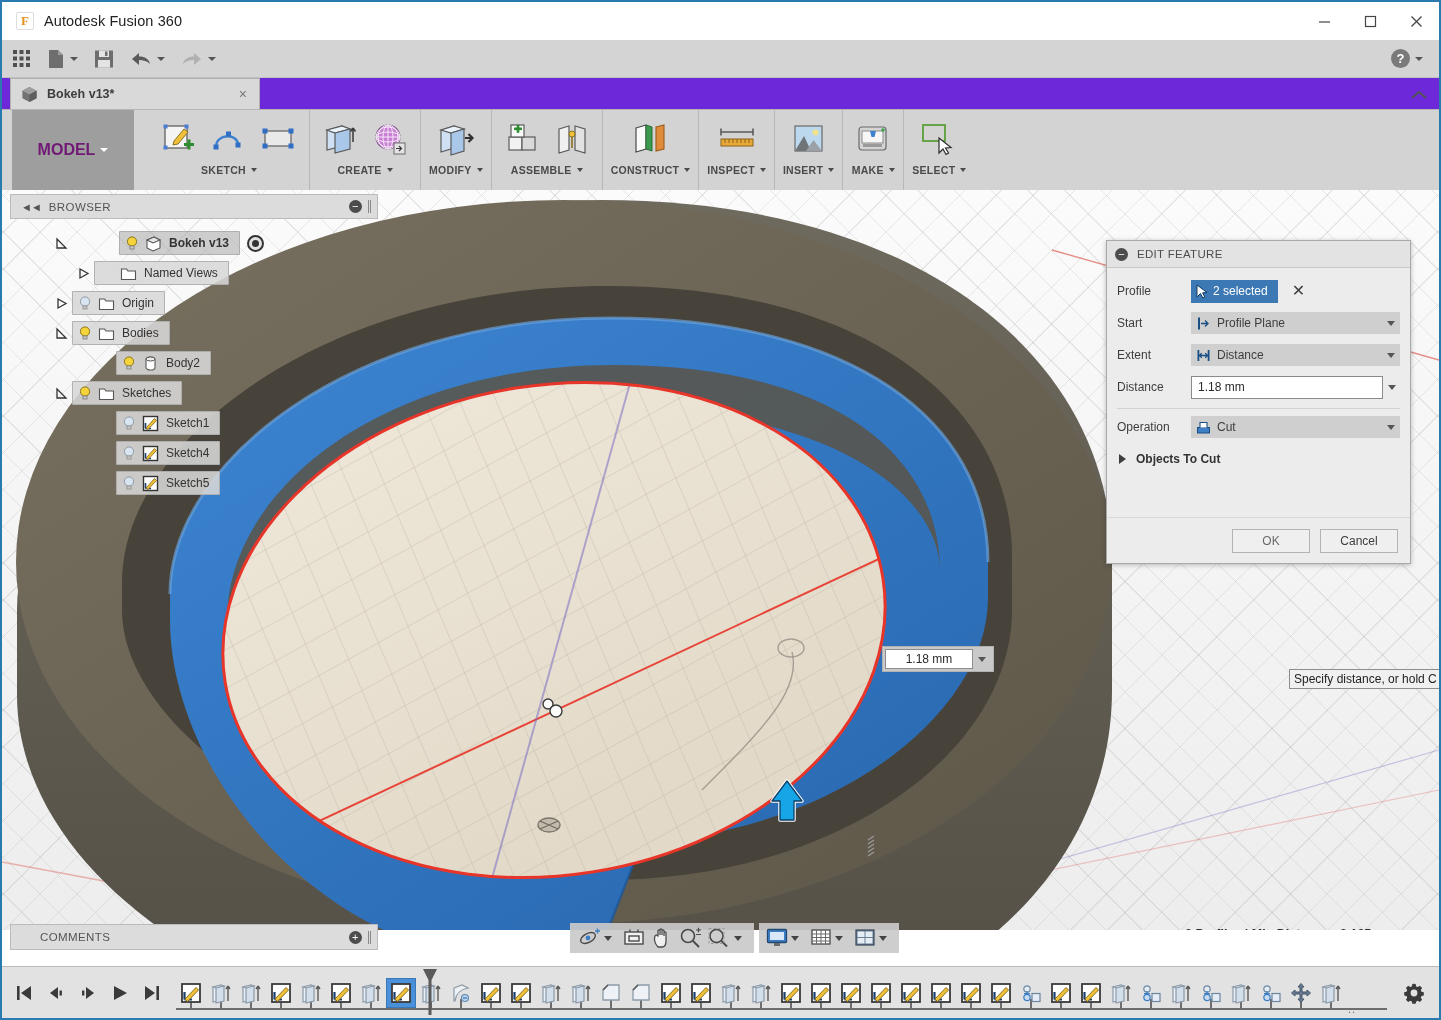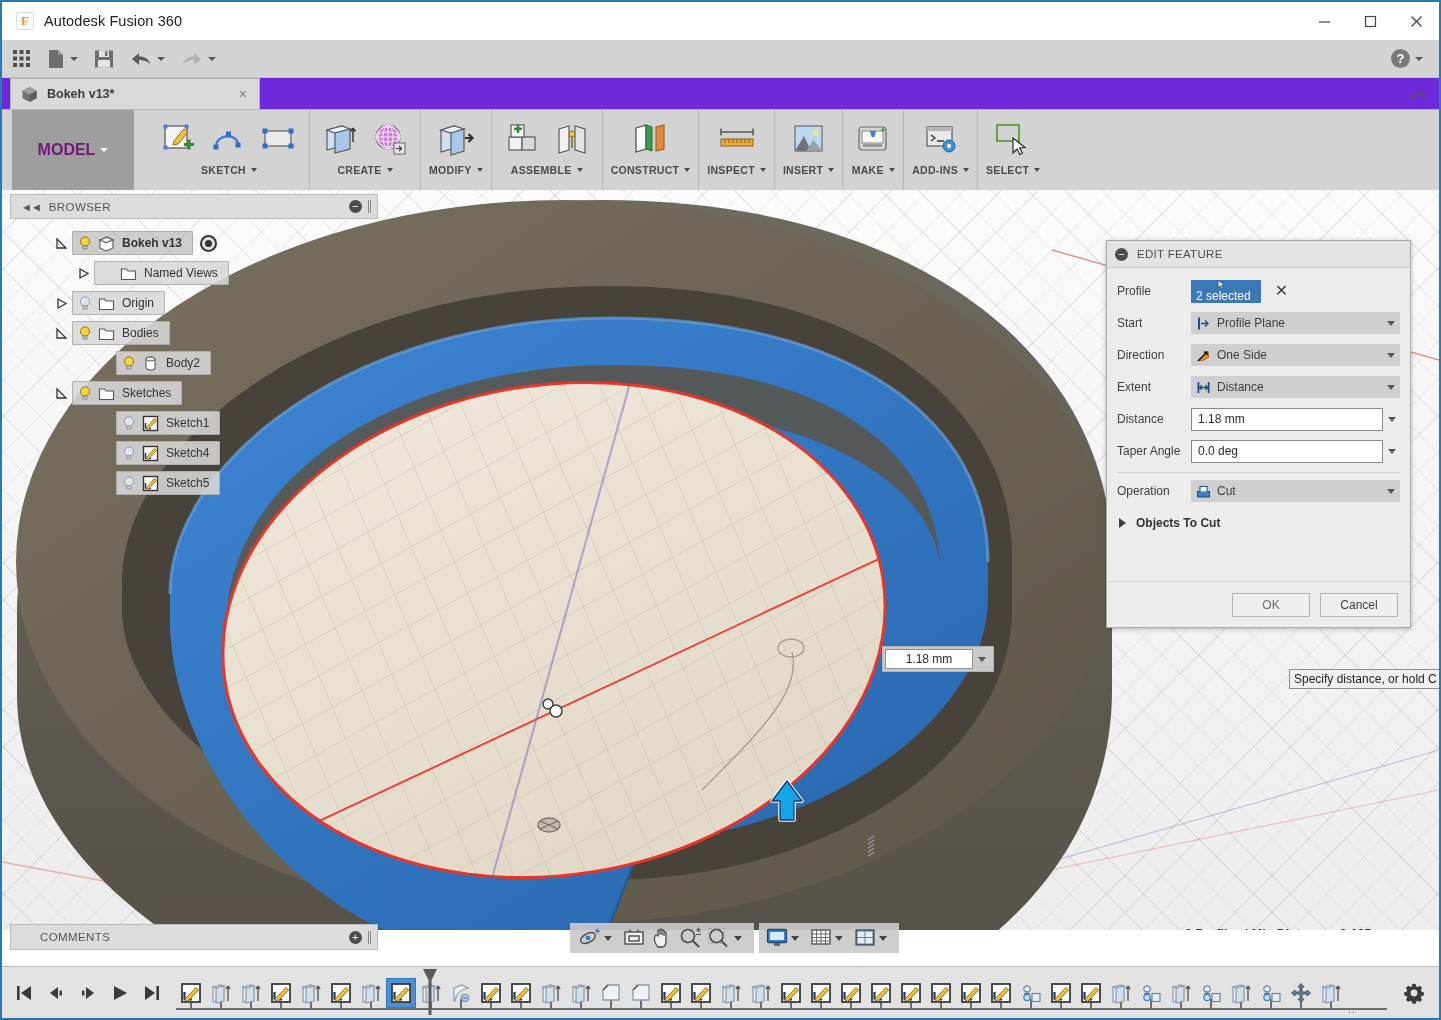--- a/index.html
+++ b/index.html
@@ -126,21 +126,21 @@
   }
 
   .tree{ position:absolute; left:8px; top:226px; width:370px; }
   .trow{ display:flex;align-items:center;height:30px; position:relative; }
   .tri{ width:22px;display:flex;align-items:center;justify-content:center;color:#3a3a3a; }
   .tchip{
     display:flex;align-items:center;height:24px;background:rgba(215,215,215,0.88);
     border:1px solid rgba(168,168,168,.8);padding:0 10px 0 4px;border-radius:1px;
   }
   .tchip.sel{ background:#4a90d9; border-color:#3e7fc0; }
-  .tchip.selrow{ background:rgba(168,168,168,0.55); }
+  .tchip.selrow{ background:rgba(168,168,168,0.55);margin-left:47px; }
   .tchip .tlabel{ font-size:12px;color:#333;margin-left:7px;white-space:nowrap; }
   .tchip.sel .tlabel{ color:#fff;font-weight:bold; }
   .tchip.bold .tlabel{ font-weight:bold; }
   .bulb{ width:16px;height:16px;flex:0 0 16px; }
   .ticon{ width:17px;height:17px;margin-left:5px;flex:0 0 17px; }
   .radio-dot{
     width:17px;height:17px;border-radius:50%;border:2px solid #333;margin-left:7px;
     display:flex;align-items:center;justify-content:center;background:#e2e2e2;
   }
   .radio-dot i{ width:7px;height:7px;border-radius:50%;background:#333;display:block; }
@@ -175,21 +175,21 @@
   .finput{
     flex:1;height:23px;background:#fff;border:1px solid #8a8a8a;
     display:flex;align-items:center;padding:0 6px;font-size:12px;color:#2b2b2b;
   }
   .fspin{
     width:17px;height:23px;display:flex;align-items:center;justify-content:center;
   }
   .fspin .fcaret{ width:0;height:0;border-left:4px solid transparent;border-right:4px solid transparent;border-top:5px solid #555; }
   .sel-pill{
     height:23px;background:#3c78b4;color:#fff;font-size:12px;
-    display:flex;align-items:center;padding:0 10px 0 5px;flex-direction:column;
+    display:flex;align-items:center;padding:0 10px 0 5px;
   }
   .sel-pill .curs{ width:13px;height:15px;margin-right:4px; }
   .xbtn{ margin-left:14px;font-size:16px;color:#3d3d3d;line-height:1; }
   .dlg-sep{ height:1px;background:#d2d2d2;margin:5px 0 2px 0; }
   .objrow{ display:flex;align-items:center;height:28px;margin-top:2px; }
   .objrow .tri-r{
     width:0;height:0;border-top:5px solid transparent;border-bottom:5px solid transparent;
     border-left:7px solid #3d3d3d;margin:0 10px 0 2px;
   }
   .objrow span{ font-size:12px;font-weight:bold;color:#333; }
@@ -572,37 +572,20 @@
               <circle cx="27" cy="7" r="1.8" fill="#3ca34a"></circle>
             </svg>
           </div>
         </div>
         <div class="panel-name">
           <span>MAKE</span>
           <span class="caret"></span>
         </div>
       </div>
 
-      <div class="panel">
-        <div class="panel-icons">
-          <div class="pbtn">
-            <svg width="34" height="32" viewBox="0 0 34 32">
-              <rect x="3" y="4" width="25" height="19" fill="#e8e8e8" stroke="#5a5a5a" stroke-width="1.2"></rect>
-              <rect x="3" y="4" width="25" height="4" fill="#b4b4b4"></rect>
-              <path d="M7 12 l4 3 l-4 3 M13 18 h7" stroke="#3a3a3a" stroke-width="1.4" fill="none"></path>
-              <circle cx="25" cy="23" r="6" fill="#3d8fd0" stroke="#24618f" stroke-width="1"></circle>
-              <circle cx="25" cy="23" r="2.2" fill="#e8e8e8"></circle>
-            </svg>
-          </div>
-        </div>
-        <div class="panel-name">
-          <span>ADD-INS</span>
-          <span class="caret"></span>
-        </div>
-      </div>
 
       <div class="panel">
         <div class="panel-icons">
           <div class="pbtn">
             <svg width="38" height="34" viewBox="0 0 38 34">
               <rect x="3" y="3" width="22" height="16" fill="none" stroke="#5a9e3a" stroke-width="1.8"></rect>
               <path d="M19 16 L19 31 L23 27 L26 32.5 L28.5 31 L25.5 26 L31 25.5 Z" fill="#ffffff" stroke="#2a2a2a" stroke-width="1.2"></path>
             </svg>
           </div>
         </div>
@@ -928,31 +911,20 @@
         <div class="fsel">
           <svg class="ficon" viewBox="0 0 15 15">
             <rect x="2" y="1.5" width="2" height="12" fill="#1b4f84"></rect>
             <path d="M5 7.5 h6 M9 4.5 l3 3 l-3 3" stroke="#1b4f84" stroke-width="1.4" fill="none"></path>
           </svg>
           <span>Profile Plane</span>
           <span class="fcaret"></span>
         </div>
       </div>
 
-      <div class="frow">
-        <span class="flabel">Direction</span>
-        <div class="fsel">
-          <svg class="ficon" viewBox="0 0 15 15">
-            <path d="M2.5 12.5 L12 3 L12.5 9.5 L6.5 12.5 Z" fill="#e8912e" stroke="#9c5c12" stroke-width=".9"></path>
-            <path d="M2 13 L11 4 M11 4 L7.8 4.3 M11 4 L10.7 7.2" stroke="#1a1a1a" stroke-width="1.6" fill="none"></path>
-          </svg>
-          <span>One Side</span>
-          <span class="fcaret"></span>
-        </div>
-      </div>
 
       <div class="frow">
         <span class="flabel">Extent</span>
         <div class="fsel">
           <svg class="ficon" viewBox="0 0 15 15">
             <rect x="1.5" y="2" width="1.8" height="11" fill="#1b4f84"></rect>
             <rect x="11.7" y="2" width="1.8" height="11" fill="#1b4f84"></rect>
             <path d="M3.5 7.5 h8 M5.8 5.2 L3.3 7.5 L5.8 9.8 M9.2 5.2 L11.7 7.5 L9.2 9.8" stroke="#1b4f84" stroke-width="1.3" fill="none"></path>
           </svg>
           <span>Distance</span>
@@ -961,27 +933,20 @@
       </div>
 
       <div class="frow">
         <span class="flabel">Distance</span>
         <div class="finput">1.18 mm</div>
         <div class="fspin">
             <span class="fcaret"></span>
           </div>
       </div>
 
-      <div class="frow">
-        <span class="flabel">Taper Angle</span>
-        <div class="finput">0.0 deg</div>
-        <div class="fspin">
-            <span class="fcaret"></span>
-          </div>
-      </div>
 
       <div class="dlg-sep"></div>
 
       <div class="frow">
         <span class="flabel">Operation</span>
         <div class="fsel">
           <svg class="ficon" viewBox="0 0 15 15">
             <rect x="1.5" y="7.5" width="12" height="5.5" fill="#3d7fc4" stroke="#1b4f84" stroke-width="1"></rect>
             <path d="M4 7.5 L4 2.5 h7 v5" fill="#ffffff" stroke="#1b4f84" stroke-width="1.1"></path>
           </svg>

